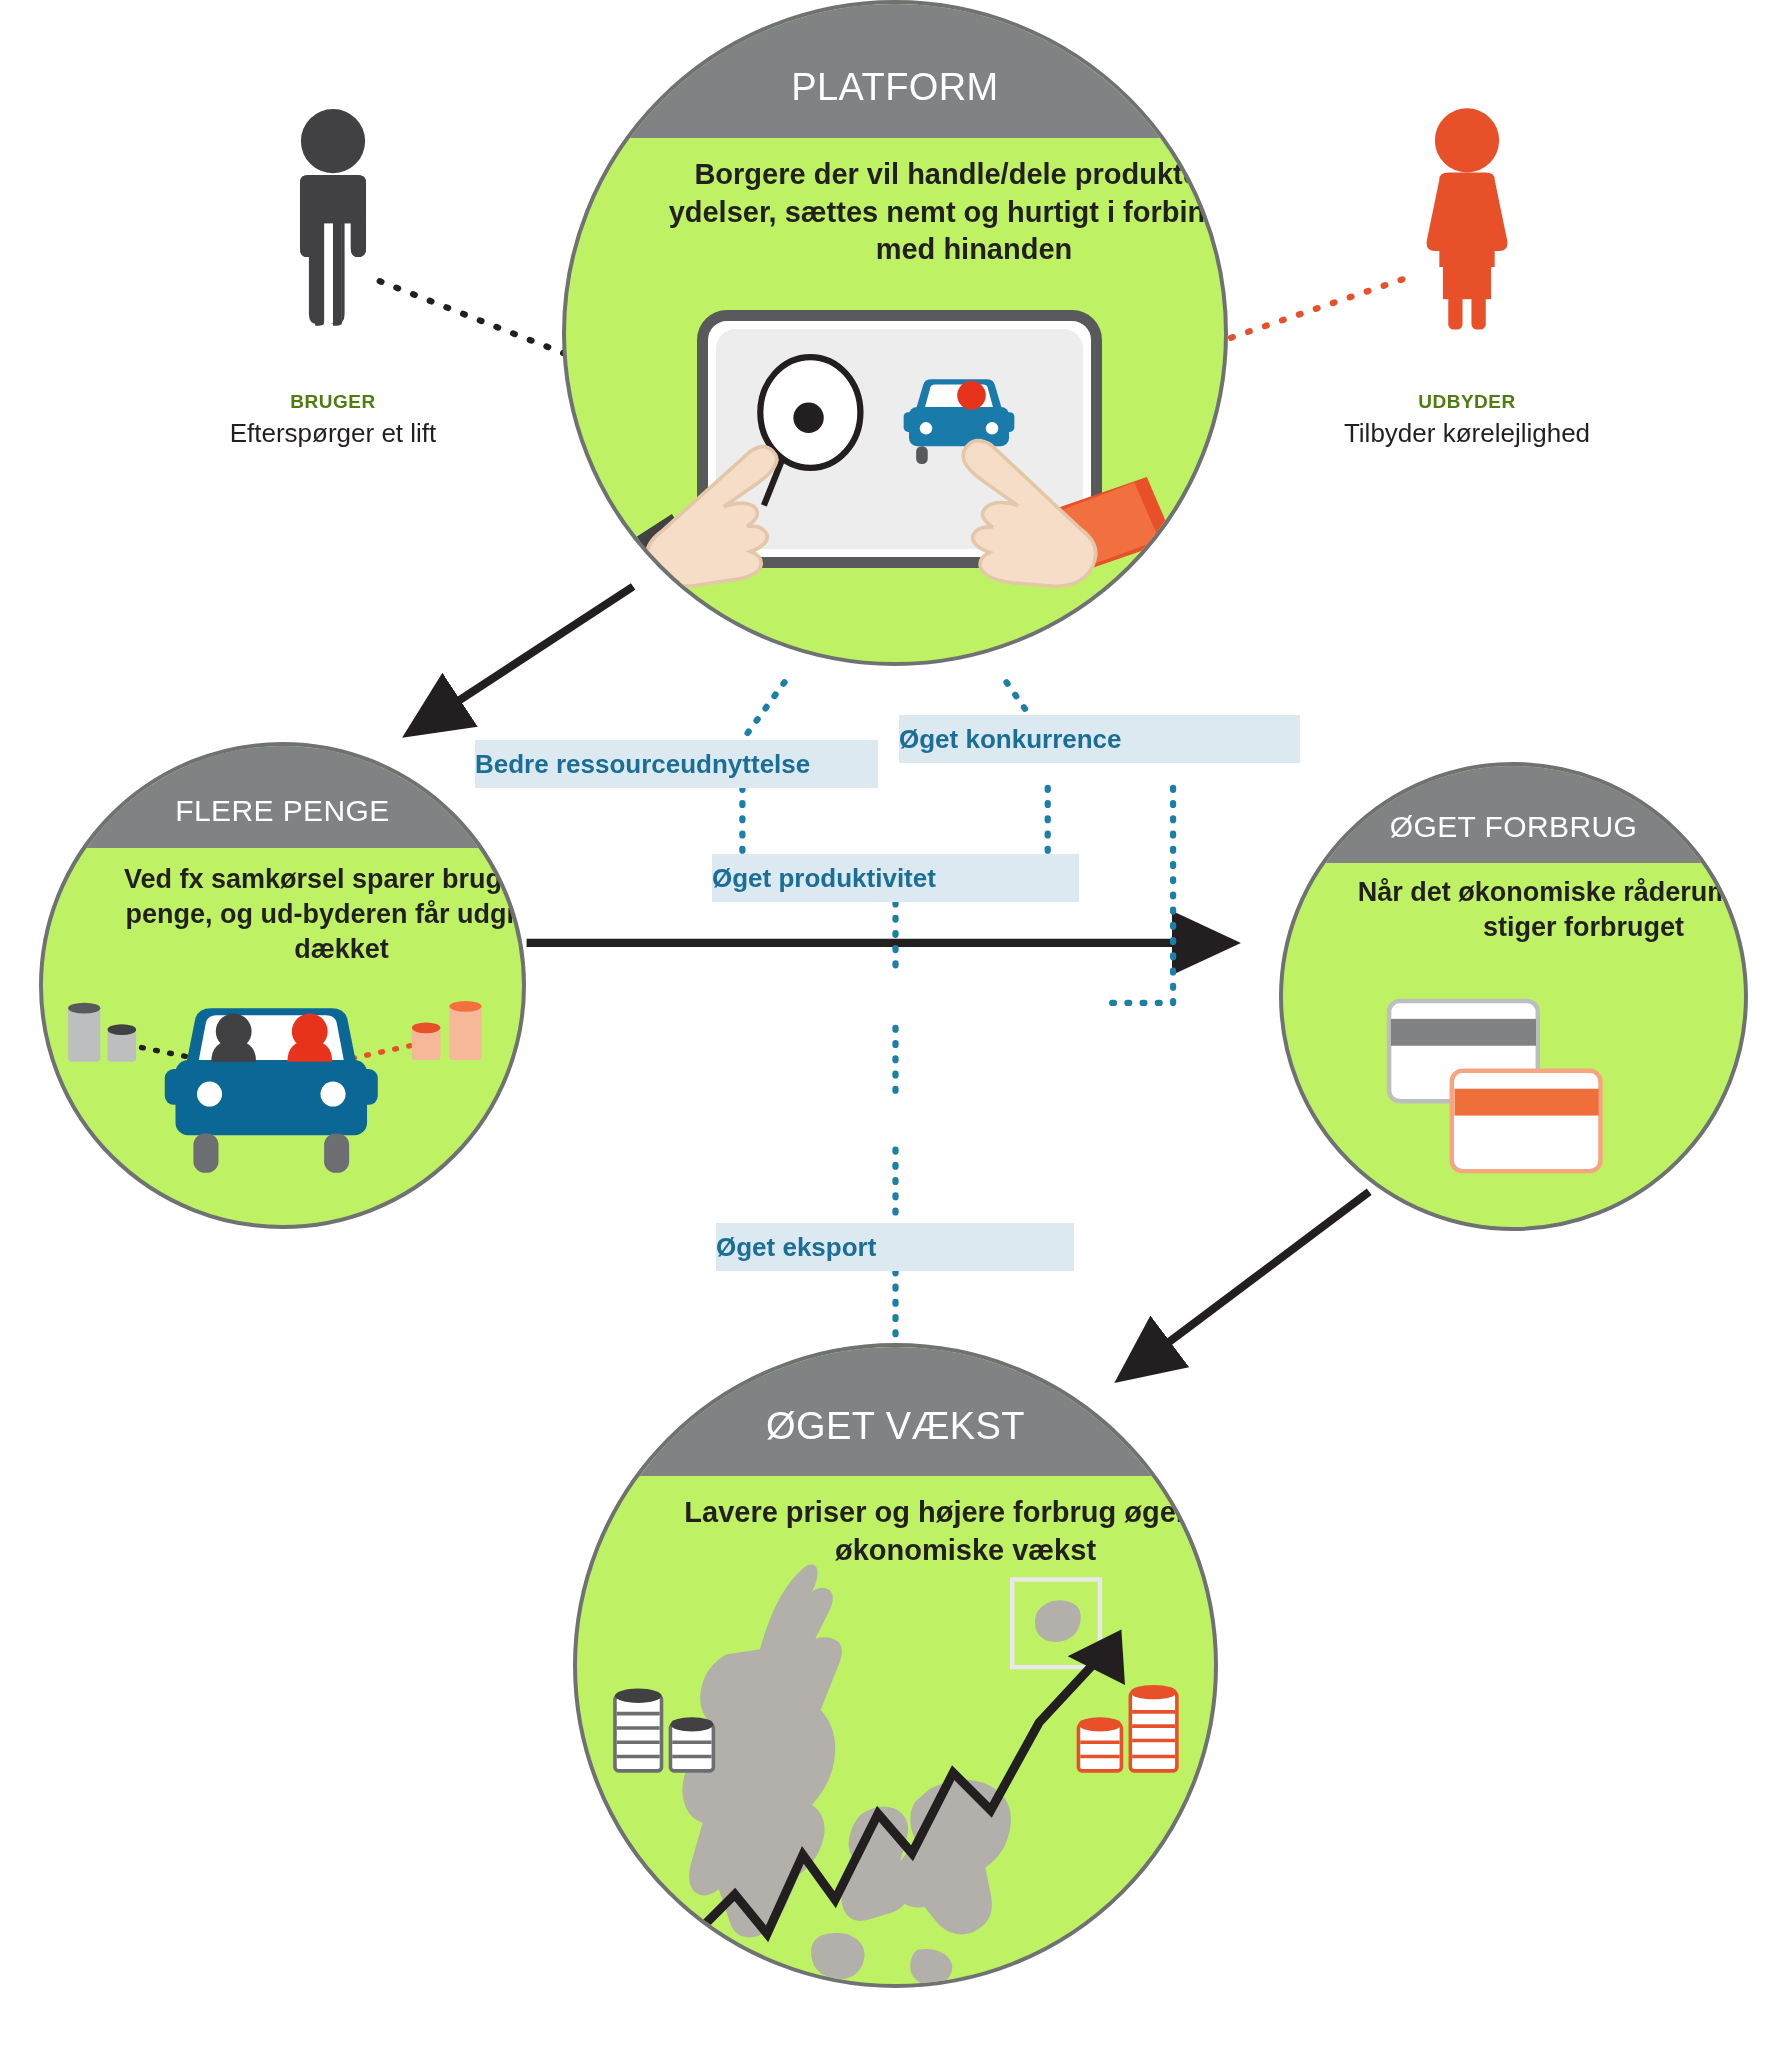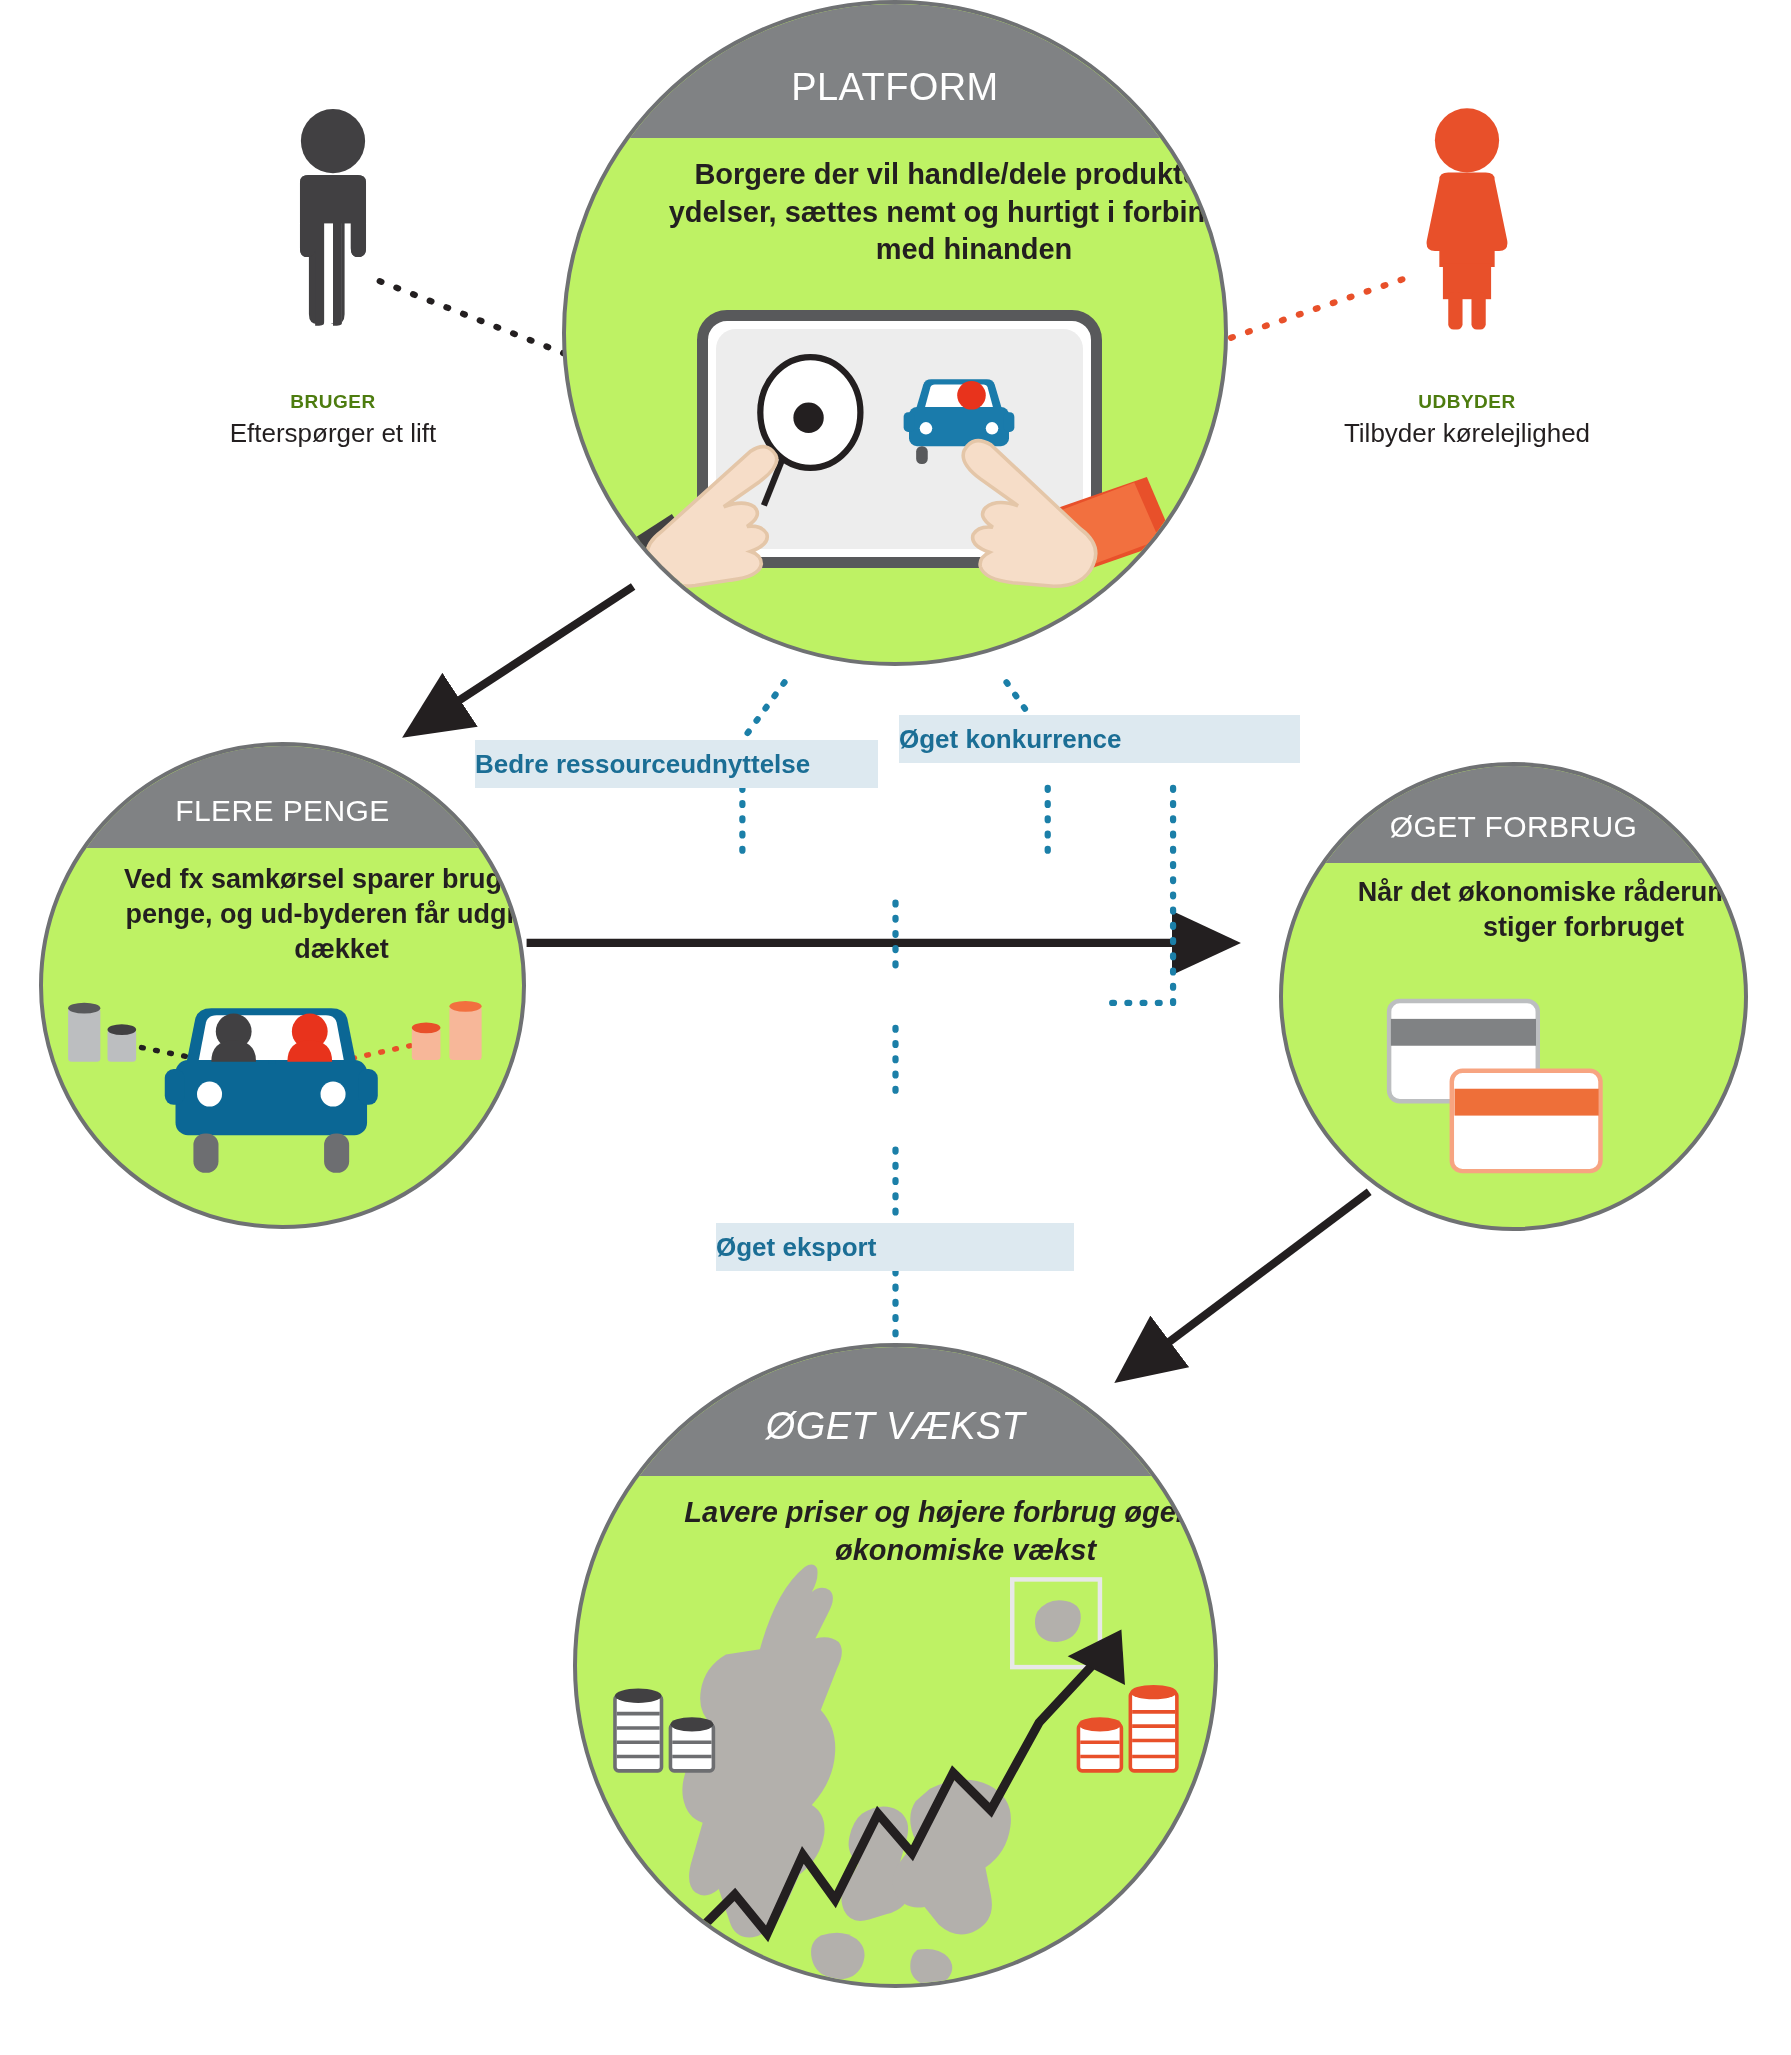--- a/index.html
+++ b/index.html
@@ -193,21 +193,21 @@
         <rect x="10" y="10" width="166" height="112" rx="12" fill="#ffffff" stroke="#bcbec0" stroke-width="5"></rect>
         <rect x="12" y="30" width="162" height="30" fill="#808284"></rect>
       </g>
       <g>
         <rect x="80" y="88" width="166" height="112" rx="12" fill="#ffffff" stroke="#f7a481" stroke-width="5"></rect>
         <rect x="83" y="108" width="161" height="30" fill="#ee6f39"></rect>
       </g>
     </svg>
   </div>
 
-  <div class="circle" style="left:573px;top:1343px;width:645px;height:645px;font-style:italic;">
+  <div class="circle" style="left:573px;top:1343px;width:645px;height:645px;">
     <div class="cap" style="height:129px;">
       <span class="cap-txt" style="font-size:38px;padding-top:30px;">ØGET VÆKST</span>
     </div>
     <div class="body-txt" style="top:147px;padding:0 70px;font-size:29px;">Lavere priser og højere forbrug øger den økonomiske vækst</div>
 
     <svg style="position:absolute;left:0px;top:202px;width:645px;height:442px;" viewBox="0 0 720 494">
 
       <g fill="#b3b0ac">
         <path d="M204 112 Q222 46 254 20 Q264 14 268 22 Q270 34 262 48
                  Q272 40 282 46 Q290 54 280 72 L266 100
@@ -279,18 +279,21 @@
       </g>
     </svg>
   </div>
 
   <div class="chip" style="left:475px;top:740px;width:403px;height:48px;">
     <span>Bedre ressourceudnyttelse</span>
   </div>
   <div class="chip" style="left:899px;top:715px;width:401px;height:48px;">
     <span>Øget konkurrence</span>
   </div>
+  <div class="chip" style="left:712px;top:854px;width:367px;height:48px;">
+    <span>Øget produktivitet</span>
+  </div>
   <div class="chip" style="left:716px;top:1223px;width:358px;height:48px;">
     <span>Øget eksport</span>
   </div>
 
 </div>
 
 
 </body></html>

